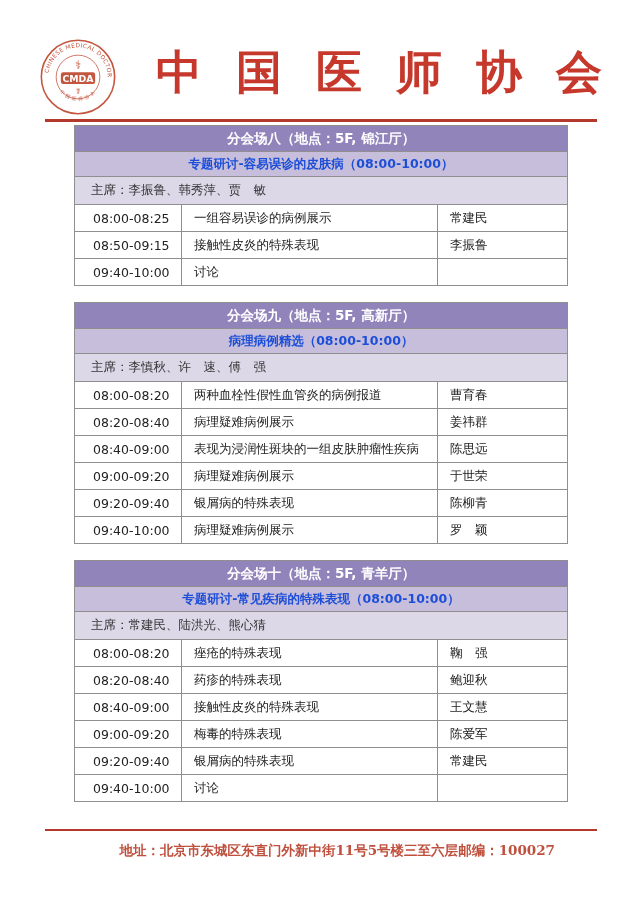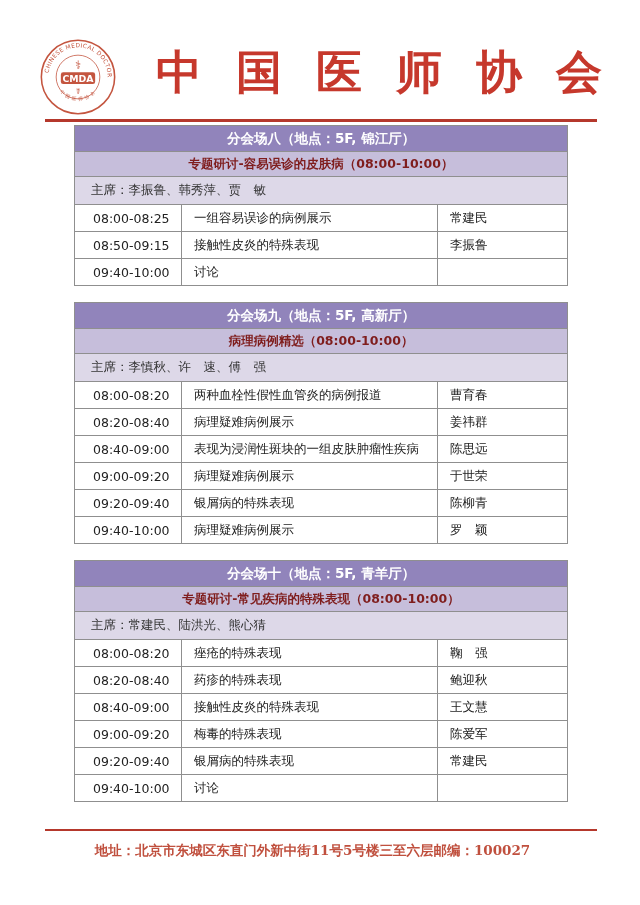--- a/index.html
+++ b/index.html
@@ -30,35 +30,35 @@
     margin-bottom:16px;
     font-size:12.5px;color:#222;
   }
   table.session td{border:1px solid #8f8f8f;overflow:hidden;white-space:nowrap;}
   td.session-title{
     background:#9184bb;color:#ffffff;font-weight:bold;
     text-align:center;height:23px;font-size:13.5px;
     border:1px solid #4f4a62;
   }
   td.session-topic{
-    background:#c6bedb;color:#7f1d1d;font-weight:bold;
+    background:#c6bedb;color:#1d4ed8;font-weight:bold;
     text-align:center;height:22px;
     border:1px solid #6f6a84;
   }
   td.session-chair{
     background:#ddd8e8;color:#333;text-align:left;height:25px;
     padding-left:16px;border:1px solid #8f8f8f;
   }
   td.c-time{width:107px;height:24px;padding-left:18px;background:#fff;}
   td.c-title{width:256px;padding-left:12px;background:#fff;font-family:Liberation Mono, monospace;}
   td.c-speaker{width:130px;padding-left:12px;background:#fff;}
   
   .footer{
     position:absolute;top:842px;left:70px;right:85px;
-    display:flex;justify-content:center;
+    display:flex;justify-content:flex-end;
     font-family:"DejaVu Serif","Liberation Serif",serif;
     font-weight:bold;font-size:13.5px;color:#c0503e;
   }
 </style>
 </head>
 <body>
 
 <div class="page">
 
   <div class="header">

